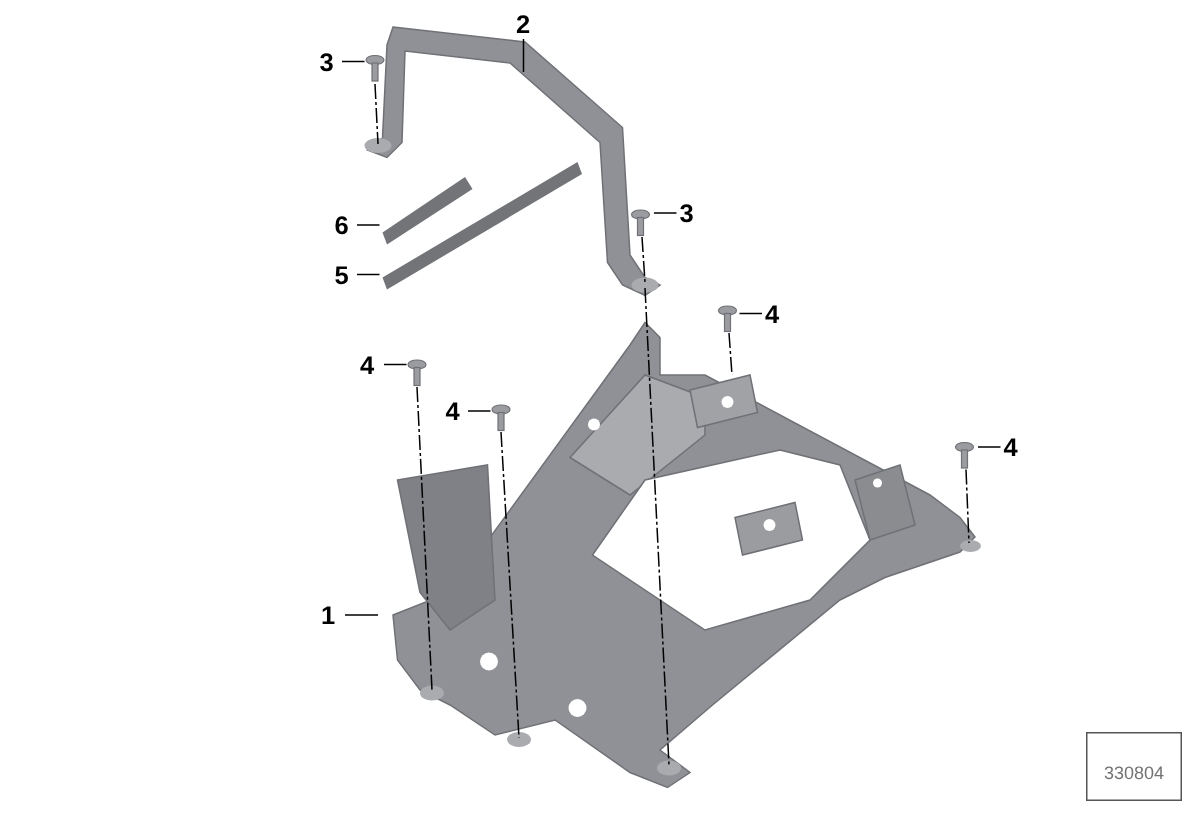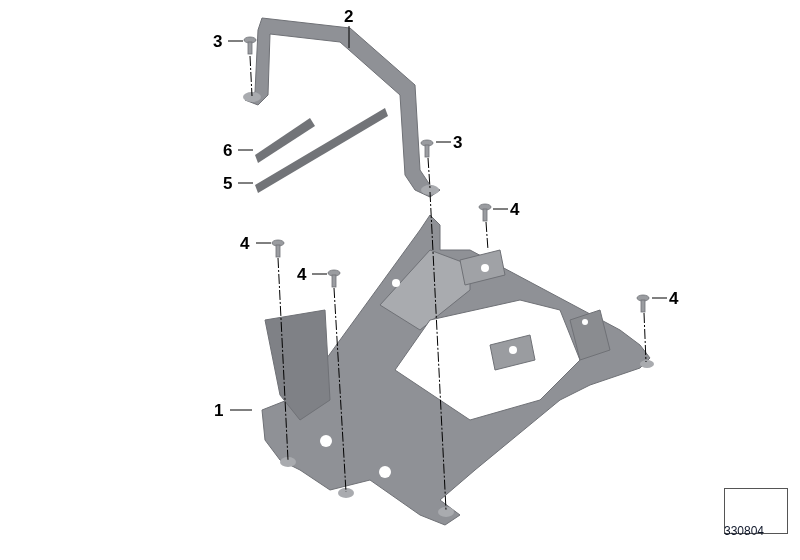--- a/index.html
+++ b/index.html
@@ -1,20 +1,20 @@
 <!DOCTYPE html>
 <html><head>
 <meta charset="utf-8">
 <style>
   html, body { margin:0; padding:0; background:#ffffff; }
   body { width:800px; height:560px; position:relative; overflow:hidden; font-family:"Liberation Sans", sans-serif; }
   svg.diagram { position:absolute; left:0; top:0; }
   .callout { position:absolute; font-family:"Liberation Sans", sans-serif; font-weight:bold; font-size:17px; color:#000; line-height:1; }
   .ref-box { position:absolute; left:724px; top:488px; width:62px; height:44px; border:1px solid #555; background:#fff; }
-  .ref-num { position:absolute; left:724px; top:524px; width:64px; font-size:12px; color:#0f172a; font-family:"Liberation Sans", sans-serif; }
+  .ref-num { position:absolute; left:724px; top:508px; width:64px; text-align:center; font-size:12px; color:#737373; font-family:"Liberation Sans", sans-serif; }
 </style>
 </head>
 <body>
 
 <svg class="diagram" width="800" height="560" viewBox="0 0 800 560">
 
   <g>
     <polygon points="262,410 300,395 420,230 430,215 440,225 440,250 470,250 620,330 640,345 650,358 640,368 590,385 560,400 475,470 440,500 460,515 445,525 420,515 370,480 330,490 300,470 280,460 265,440" fill="#8f9196" stroke="#6f7176" stroke-width="1"></polygon>
     <polygon points="380,305 430,250 470,265 470,290 420,330" fill="#a9abaf" stroke="#6f7176"></polygon>
     <polygon points="395,370 430,320 520,300 560,310 580,360 540,400 470,420" fill="#ffffff" stroke="#6f7176"></polygon>

